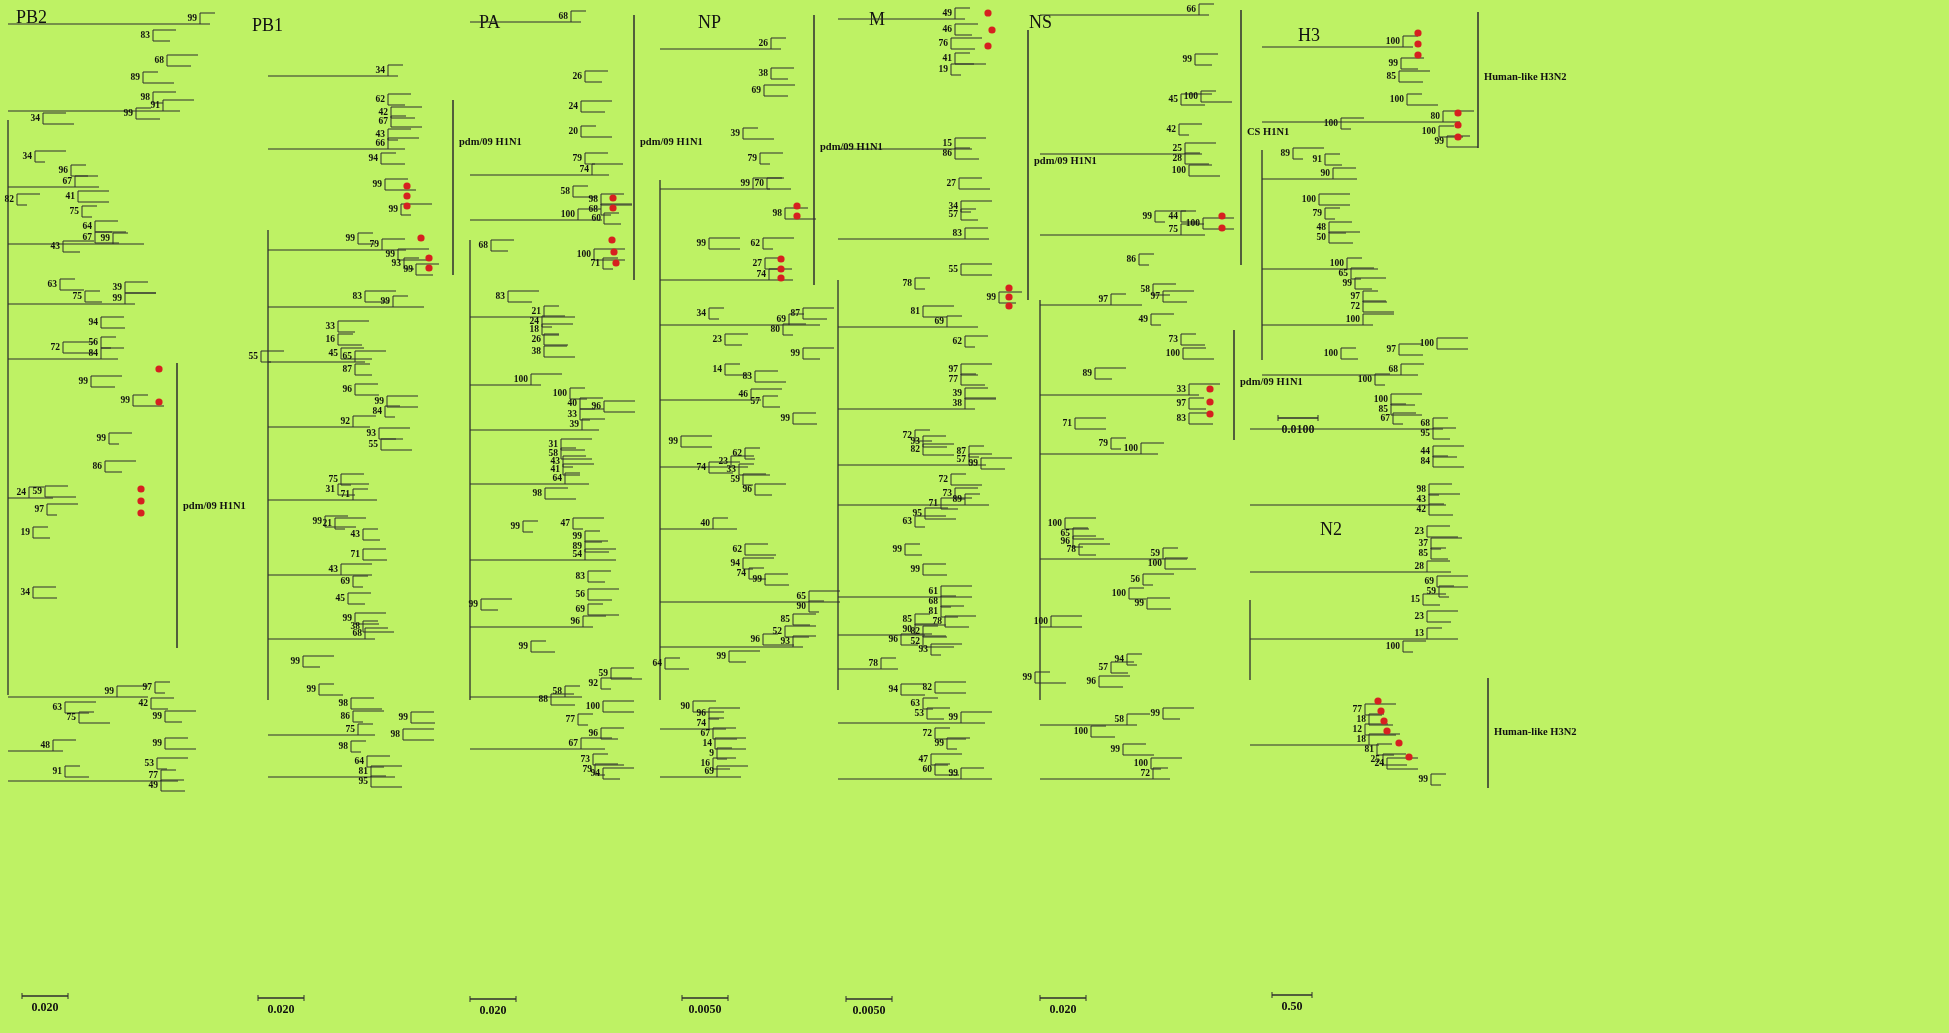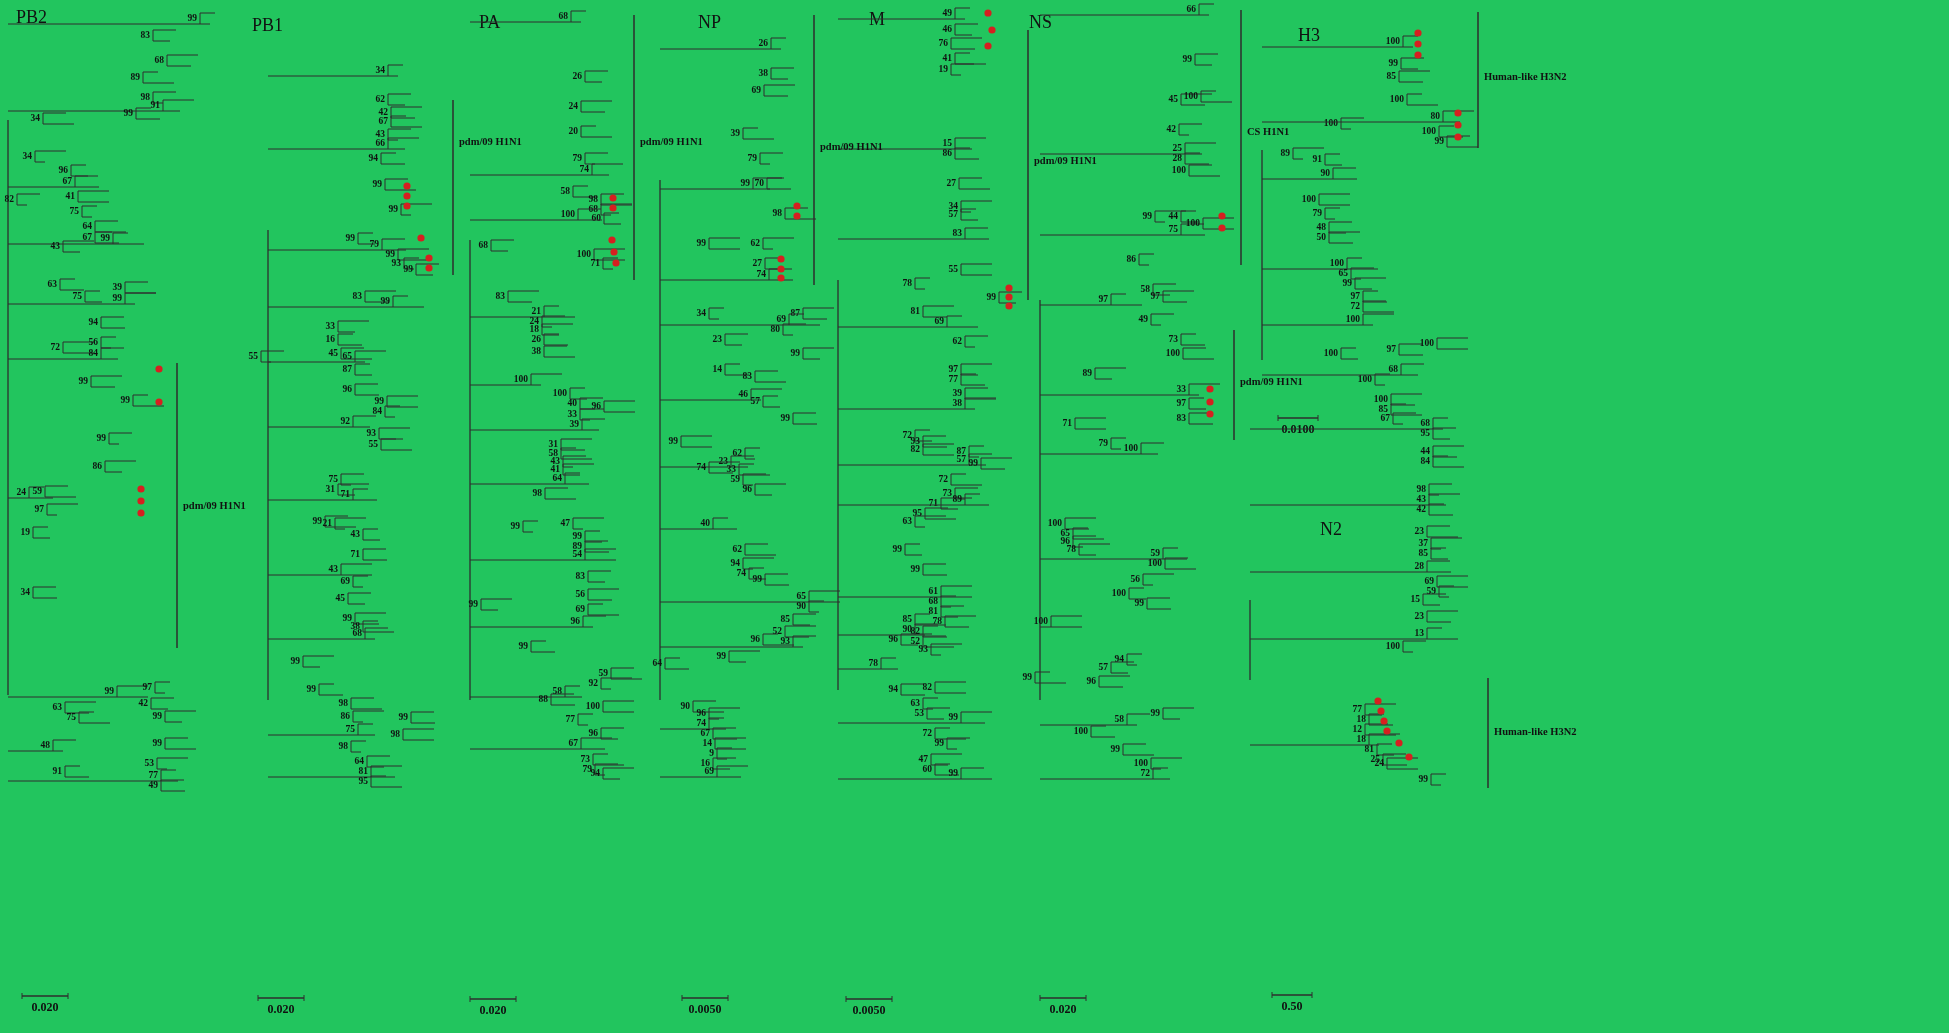--- a/index.html
+++ b/index.html
@@ -1,16 +1,16 @@
 <!DOCTYPE html>
 <html><head>
 <meta charset="utf-8">
 <style>
   html,body{margin:0;padding:0;background:#fff;}
-  #figure{position:relative;width:1949px;height:1033px;background:#22c55e;overflow:hidden;
+  #figure{position:relative;width:1949px;height:1033px;background:#bef264;overflow:hidden;
           font-family:"Liberation Serif", serif;}
   #tree-svg{position:absolute;left:0;top:0;}
   text{font-family:"Liberation Serif", serif;fill:#111;}
 </style>
 </head>
 <body>
 
 <div id="figure">
   <svg id="tree-svg" width="1949" height="1033" viewBox="0 0 1949 1033">
       <text x="16" y="23" font-size="18" font-weight="400" text-anchor="start">PB2</text>

